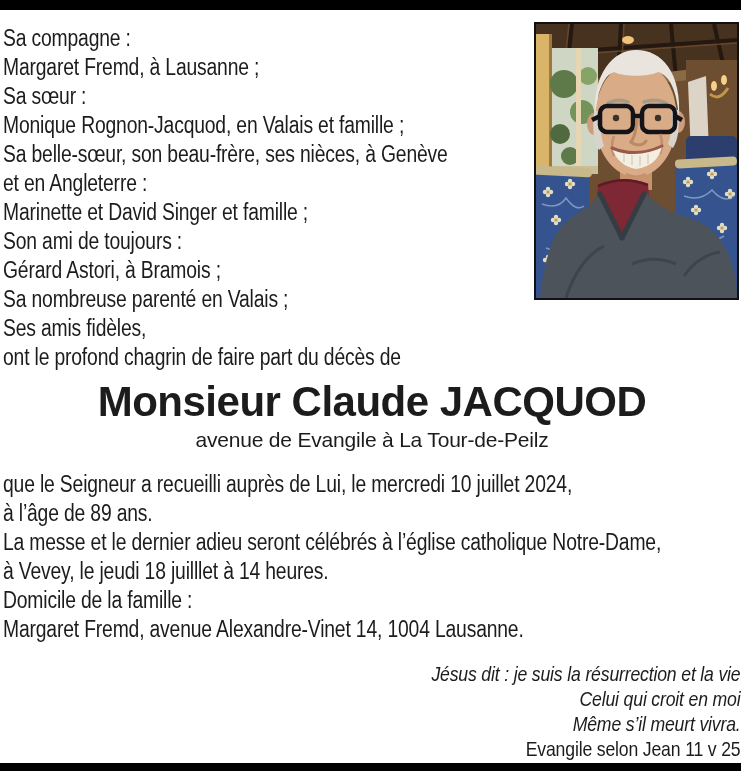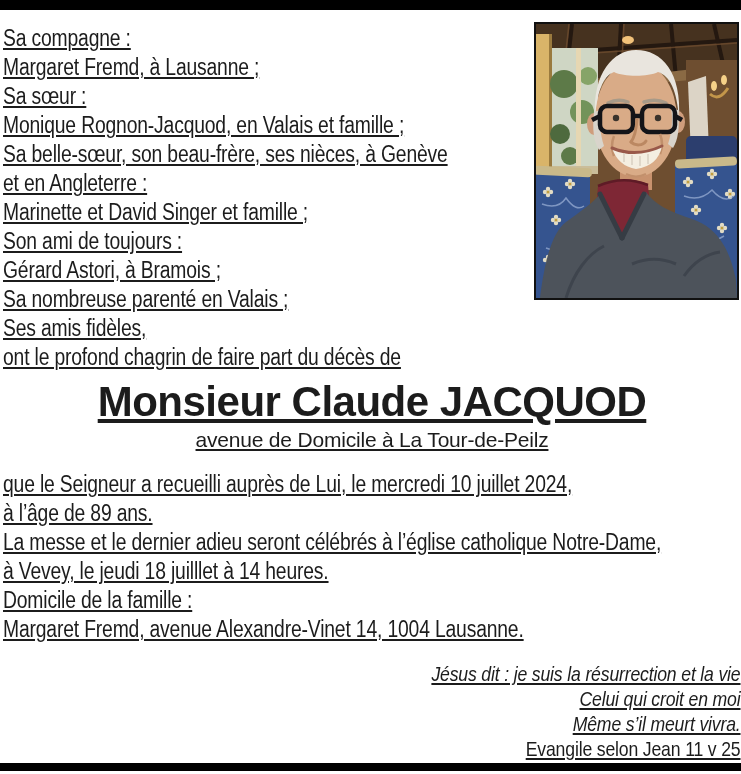--- a/index.html
+++ b/index.html
@@ -8,21 +8,21 @@
     background: #ffffff;
     position: relative;
     overflow: hidden;
     font-family: "Liberation Sans", "DejaVu Sans", sans-serif;
     color: #1c1c1c;
   }
   .bar { position: absolute; left: 0; width: 741px; background: #000; }
   .bar.top { top: 0; height: 10px; }
   .bar.bottom { top: 763px; height: 8px; }
 
-  .content { position: absolute; left: 3px; top: 10px; width: 738px; text-decoration: underline; }
+  .content { position: absolute; left: 3px; top: 10px; width: 738px; }
 
   
   .squeeze {
     width: 878px;
     transform: scaleX(0.84);
     transform-origin: 0 0;
   }
   .intro { padding-top: 14px; }
   .line {
     font-size: 23px;
@@ -78,21 +78,21 @@
     <div class="line">et en Angleterre :</div>
     <div class="line">Marinette et David Singer et famille ;</div>
     <div class="line">Son ami de toujours :</div>
     <div class="line">Gérard Astori, à Bramois ;</div>
     <div class="line">Sa nombreuse parenté en Valais ;</div>
     <div class="line">Ses amis fidèles,</div>
     <div class="line">ont le profond chagrin de faire part du décès de</div>
   </div>
 
   <h1 class="name">Monsieur Claude JACQUOD</h1>
-  <div class="address">avenue de Domicile à La Tour-de-Peilz</div>
+  <div class="address">avenue de Evangile à La Tour-de-Peilz</div>
 
   <div class="details squeeze">
     <div class="line">que le Seigneur a recueilli auprès de Lui, le mercredi 10 juillet 2024,</div>
     <div class="line">à l’âge de 89 ans.</div>
     <div class="line">La messe et le dernier adieu seront célébrés à l’église catholique Notre-Dame,</div>
     <div class="line">à Vevey, le jeudi 18 juilllet à 14 heures.</div>
     <div class="line">Domicile de la famille :</div>
     <div class="line">Margaret Fremd, avenue Alexandre-Vinet 14, 1004 Lausanne.</div>
   </div>
 

